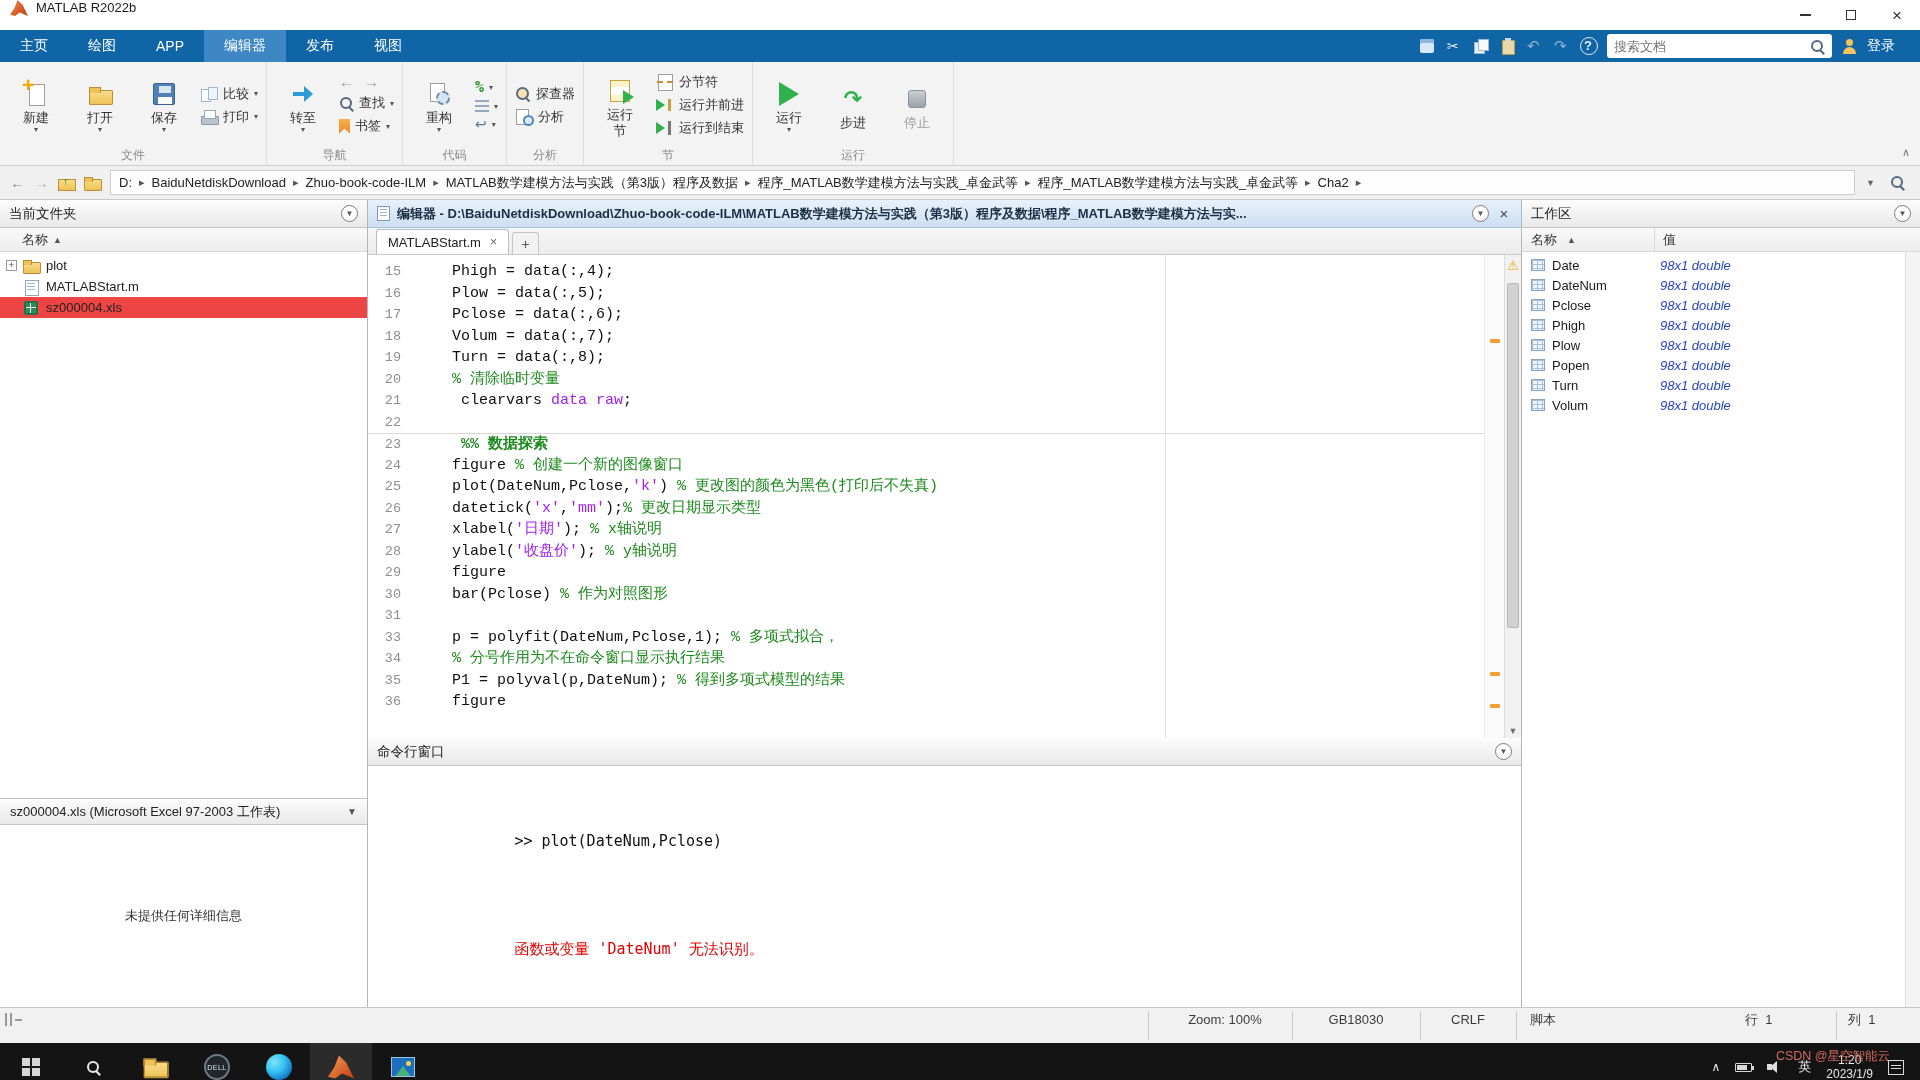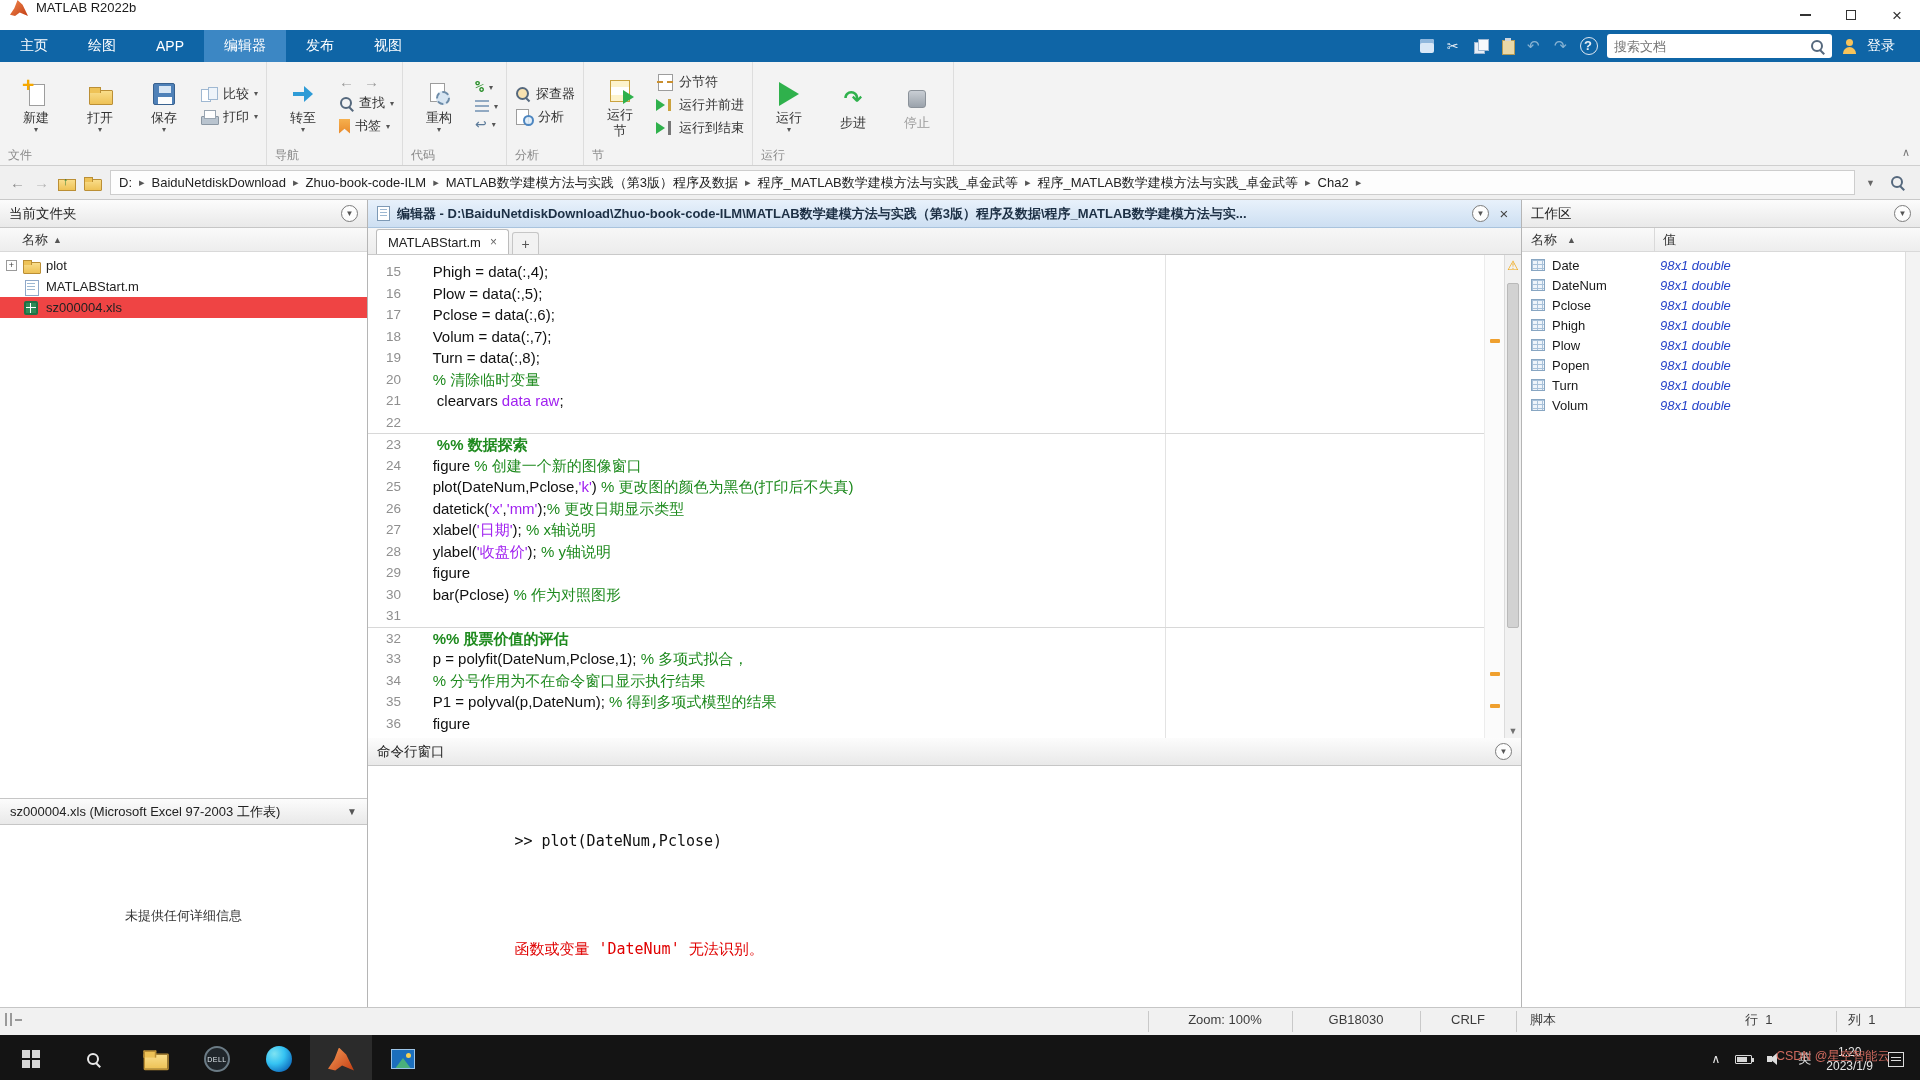--- a/index.html
+++ b/index.html
@@ -42,21 +42,21 @@
   .mag-white::before{border-color:#e9e9e9}.mag-white::after{background:#e9e9e9}
   .user-icon{width:17px;height:17px;position:relative}
   .user-icon::before{content:"";position:absolute;left:5px;top:1px;width:7px;height:7px;background:#f7c35a;border-radius:50%}
   .user-icon::after{content:"";position:absolute;left:2px;top:9px;width:13px;height:7px;background:#f7c35a;border-radius:7px 7px 0 0}
   .signin{font-size:14px;color:#fff}
 
   
   .ribbon{height:104px;background:#f3f3f3;border-bottom:1px solid #cfcfcf;display:flex;position:relative;flex:none}
   .rgroup{display:flex;flex-direction:column;border-right:1px solid #ddd;padding:2px 8px 0}
   .rg-body{flex:1;display:flex;align-items:center;gap:8px}
-  .rg-label{height:19px;font-size:12px;color:#8a8a8a;line-height:19px}
+  .rg-label{height:19px;font-size:12px;color:#8a8a8a;text-align:center;line-height:19px}
   .bigbtn{display:flex;flex-direction:column;align-items:center;width:56px;padding-top:3px;gap:1px}
   .bicon{height:30px;display:flex;align-items:center;justify-content:center}
   .blabel{font-size:13px;color:#333;line-height:15px;white-space:nowrap}
   .blabel.disabled{color:#9a9a9a}
   .caret{font-size:8px;color:#555;line-height:8px}
   .minicol{display:flex;flex-direction:column;gap:5px;justify-content:center}
   .minibtn{display:flex;align-items:center;gap:5px;font-size:13px;color:#333;white-space:nowrap}
   .caret-r{font-size:8px;color:#555}
   .arrow-pair{display:flex;gap:10px;color:#9a9a9a;font-size:15px;line-height:14px}
   .ic{position:relative;display:inline-block}
@@ -147,21 +147,21 @@
   .editor-titlebar{height:28px;background:linear-gradient(#e8f1fb,#cddff2);border-bottom:1px solid #a9c3dd;display:flex;align-items:center;padding:0 9px;gap:7px;flex:none}
   .doc-icon{width:13px;height:15px;background:#fff;border:1px solid #7d99b5;position:relative;flex:none}
   .doc-icon::after{content:"";position:absolute;left:2px;top:2px;width:7px;height:9px;background:repeating-linear-gradient(to bottom,#9db8d2 0 1px,transparent 1px 3px)}
   .editor-title{font-size:13px;font-weight:bold;color:#1c2f44;white-space:nowrap;overflow:hidden;text-overflow:ellipsis;flex:1}
   .editor-tabs{height:27px;background:linear-gradient(#f7f7f7,#ececec);border-bottom:1px solid #c9c9c9;display:flex;align-items:flex-end;padding-left:8px;gap:3px;flex:none}
   .etab{height:25px;background:#fff;border:1px solid #bcbcbc;border-bottom:none;display:flex;align-items:center;padding:0 11px;font-size:13px;gap:9px;border-radius:3px 3px 0 0}
   .tclose{font-size:12px;color:#666}
   .etab-plus{height:22px;width:27px;border:1px solid #c6c6c6;border-bottom:none;background:#f2f2f2;display:flex;align-items:center;justify-content:center;color:#555;font-size:14px;border-radius:3px 3px 0 0}
   .code-wrap{height:483px;position:relative;display:flex;background:#fff;overflow:hidden;flex:none}
   .col-guide{position:absolute;left:797px;top:0;bottom:0;width:1px;background:#e3e3e3}
-  .code-lines{flex:1;padding-top:6px;font-family:Liberation Sans, sans-serif;font-size:15px;position:relative}
+  .code-lines{flex:1;padding-top:6px;font-family:Liberation Mono, monospace;font-size:15px;position:relative}
   .crow{display:flex;height:21.5px;line-height:21.5px}
   .crow.sec{border-top:1px solid #d8d8d8}
   .ln{width:48px;text-align:right;padding-right:15px;color:#8f8f8f;font-size:13.5px;flex:none}
   .ct{white-space:pre}
   .tk-c{color:#101010}
   .tk-m{color:#1e8a1e}
   .tk-x{color:#1e8a1e;font-weight:bold}
   .tk-s{color:#a020f0}
   .ind-strip{width:20px;border-left:1px solid #ececec;position:relative;background:#fbfbfb;flex:none}
   .marker{position:absolute;left:5px;width:10px;height:4px;background:#efa02f;border-radius:1px}
@@ -179,21 +179,21 @@
   .ws-val-h{flex:1;border-left:1px solid #d9d9d9;display:flex;align-items:center;padding-left:8px}
   .ws-body{flex:1;display:flex}
   .ws-rows{flex:1;background:#fff;padding-top:3px}
   .wsrow{height:20px;display:flex;align-items:center;padding-left:9px;font-size:13px}
   .var-icon{width:14px;height:12px;margin-right:7px;border:1px solid #88a6c2;background-color:#eef4fa;background-image:linear-gradient(to right,#a9c2da 1px,transparent 1px),linear-gradient(to bottom,#a9c2da 1px,transparent 1px);background-size:5px 4px;flex:none}
   .wsname{width:108px;color:#1a1a1a}
   .wsval{color:#2744c9;font-style:italic}
   .ws-scroll{width:15px;background:#f3f3f3;border-left:1px solid #ddd;flex:none}
 
   
-  .statusbar{height:28px;background:#f1f1f1;border-top:1px solid #c6c6c6;position:relative;font-size:13px;color:#3c3c3c;flex:none}
+  .statusbar{height:36px;background:#f1f1f1;border-top:1px solid #c6c6c6;position:relative;font-size:13px;color:#3c3c3c;flex:none}
   .grip{position:absolute;left:5px;top:5px;display:flex;gap:3px;align-items:center}
   .grip i{width:2px;height:13px;background:#9a9a9a;display:inline-block}
   .grip b{width:7px;height:2px;background:#9a9a9a;display:inline-block}
   .sb-sep{position:absolute;top:3px;bottom:3px;width:1px;background:#c9c9c9}
   .sb-item{position:absolute;top:0;height:25px;line-height:24px}
 
   
   .taskbar{height:48px;background:#141414;display:flex;align-items:stretch;position:relative;flex:none}
   .tslot{width:62px;display:flex;align-items:center;justify-content:center;position:relative}
   .tslot.activebg{background:#2b2b2b}
@@ -590,24 +590,20 @@
               <span class="ct"><span class="tk-c">    figure</span></span>
             </div>
             <div class="crow">
               <span class="ln">30</span>
               <span class="ct"><span class="tk-c">    bar(Pclose) </span><span class="tk-m">% 作为对照图形</span></span>
             </div>
             <div class="crow">
               <span class="ln">31</span>
               <span class="ct"></span>
             </div>
-            <div class="crow sec">
-              <span class="ln">32</span>
-              <span class="ct"><span class="tk-c">    </span><span class="tk-x">%% 股票价值的评估</span></span>
-            </div>
             <div class="crow">
               <span class="ln">33</span>
               <span class="ct"><span class="tk-c">    p = polyfit(DateNum,Pclose,1); </span><span class="tk-m">% 多项式拟合，</span></span>
             </div>
             <div class="crow">
               <span class="ln">34</span>
               <span class="ct"><span class="tk-c">    </span><span class="tk-m">% 分号作用为不在命令窗口显示执行结果</span></span>
             </div>
             <div class="crow">
               <span class="ln">35</span>

